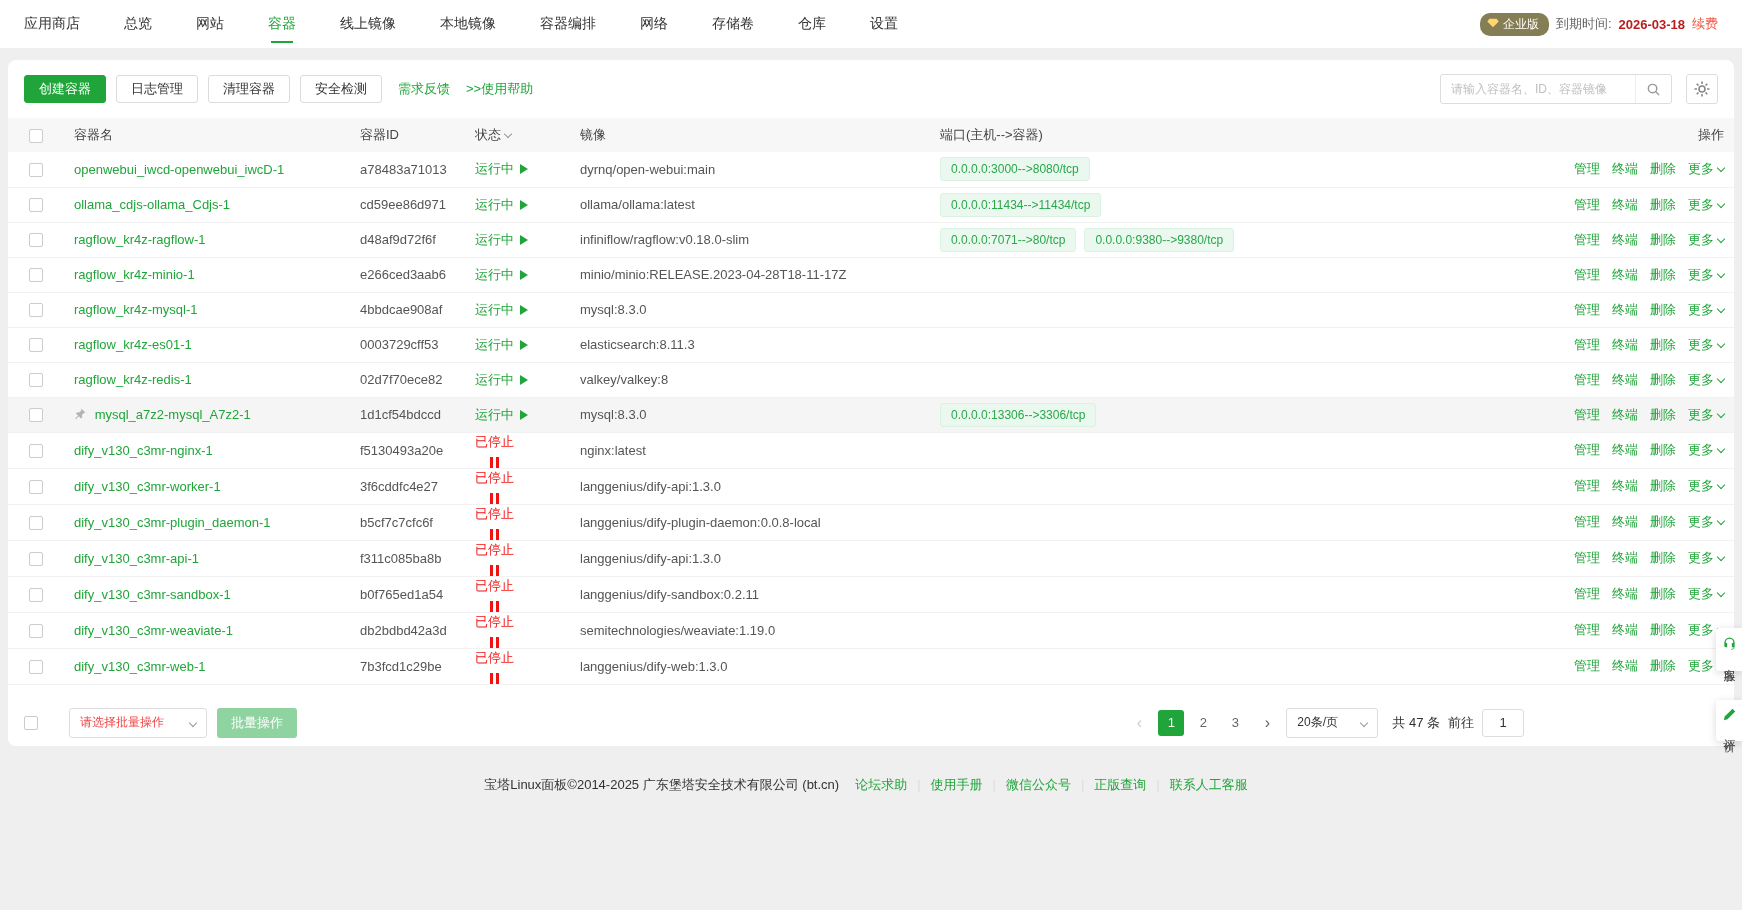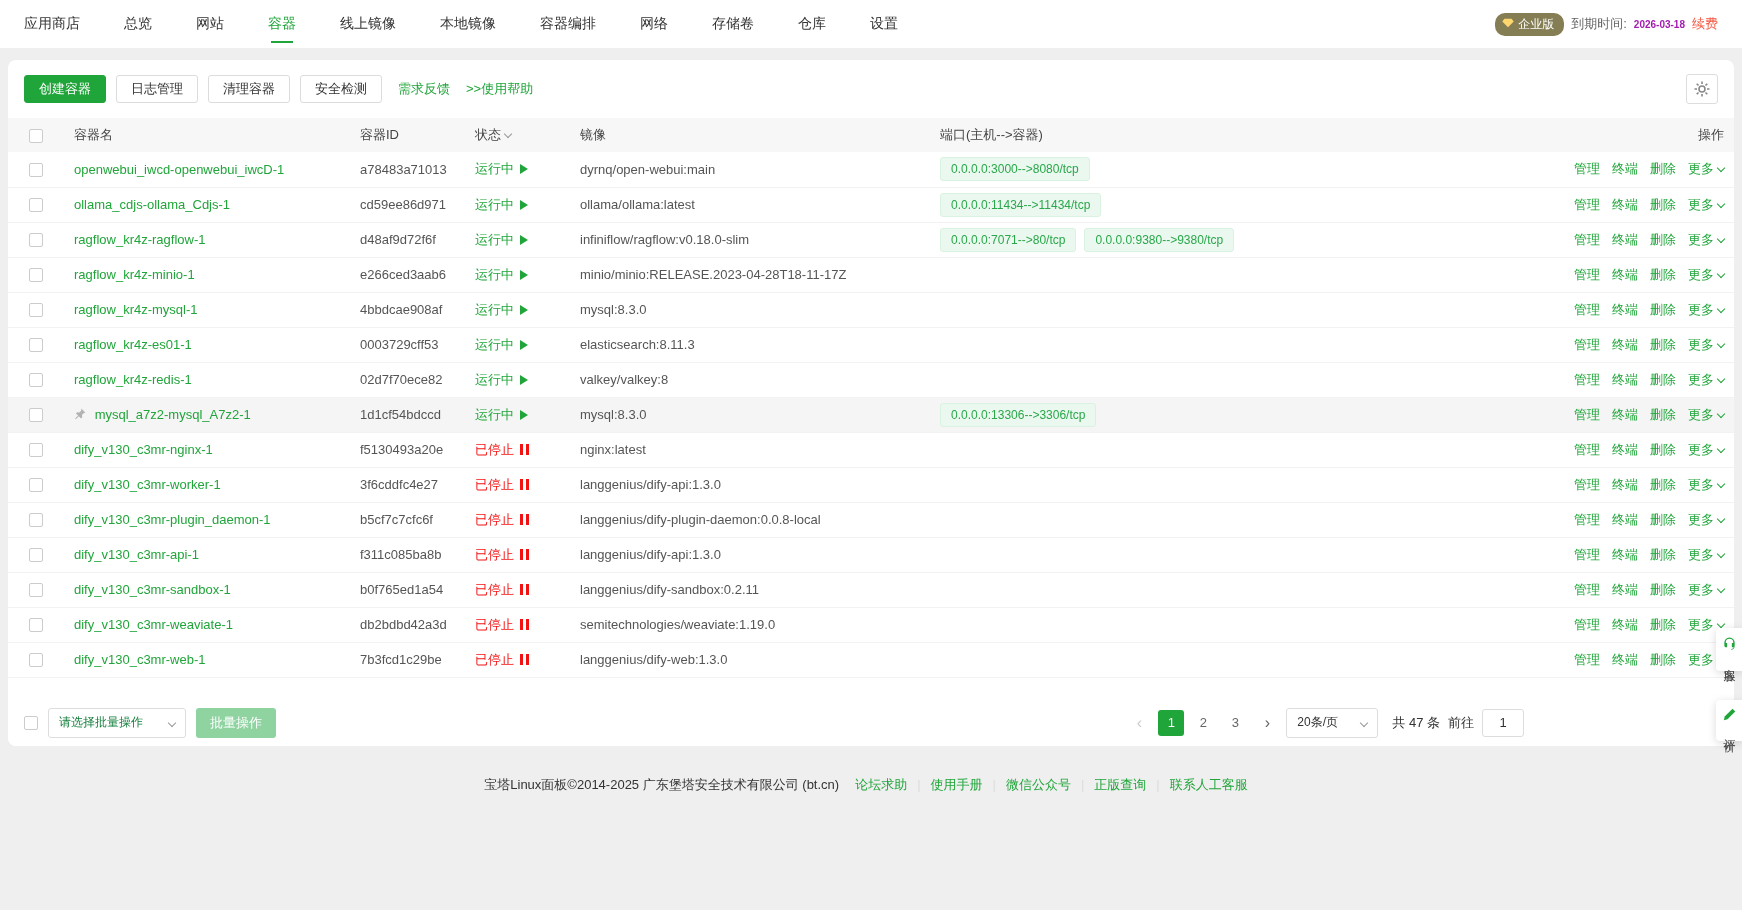--- a/index.html
+++ b/index.html
@@ -29,21 +29,21 @@
     content: ""; position: absolute; left: 50%; transform: translateX(-50%);
     bottom: 5px; width: 22px; height: 2px; background: #20a53a;
   }
   .license { margin-left: auto; display: flex; align-items: center; gap: 7px; white-space: nowrap; }
   .license-badge {
     display: inline-flex; align-items: center; gap: 4px;
     background: #857d54; color: #fff; font-size: 12px;
     border-radius: 10px; padding: 3px 10px 3px 7px; cursor: pointer; margin-left: 48px;
   }
   .expiry-label { color: #666; font-size: 13px; }
-  .expiry-date { color: #a21caf; font-weight: bold; font-size: 10px; }
+  .expiry-date { color: #b91c1c; font-weight: bold; font-size: 13px; }
   .renew-link { color: #f2553f; font-size: 13px; font-weight: normal; }
 
   
   .card {
     margin: 12px 8px 0 8px; background: #fff; border-radius: 8px;
     overflow: hidden;
   }
   .toolbar { display: flex; align-items: center; padding: 14px 16px; gap: 10px; }
   .btn {
     height: 28px; padding: 0 14px; font-size: 13px; border-radius: 3px;
@@ -86,21 +86,21 @@
   tr.pinned td { background: #f5f5f5; }
   .col-check, th.h-check { text-align: center; padding: 0; }
   .checkbox {
     display: inline-block; width: 14px; height: 14px; border: 1px solid #ccc;
     border-radius: 2px; background: #fff; vertical-align: middle; cursor: pointer;
   }
   .name-link { color: #20a53a; }
   .pin-icon { margin-right: 5px; vertical-align: -1px; }
   .status { cursor: pointer; display: inline-flex; align-items: center; gap: 6px; }
   .status.running { color: #20a53a; }
-  .status.stopped { color: #f31212; }
+  .status.stopped { color: #f31212; flex-direction: column; }
   .play-icon {
     display: inline-block; width: 0; height: 0;
     border-left: 8px solid #20a53a; border-top: 5px solid transparent;
     border-bottom: 5px solid transparent;
   }
   .pause-icon {
     display: inline-block; width: 9px; height: 11px;
     border-left: 3px solid #f31212; border-right: 3px solid #f31212;
   }
   .port-badge {
@@ -120,21 +120,21 @@
   
   .bottombar {
     display: flex; align-items: center; gap: 10px; padding: 8px 210px 8px 16px;
     height: 47px; background: #fff;
   }
   .fake-select {
     height: 30px; border: 1px solid #ddd; border-radius: 3px; background: #fff;
     display: inline-flex; align-items: center; justify-content: space-between;
     padding: 0 10px; cursor: pointer; font-size: 12px;
   }
-  .batch-select { width: 138px; color: #15803d; }
+  .batch-select { width: 138px; color: #ef4444; margin-left: 21px; }
   .size-select { width: 92px; color: #333; }
   .batch-btn {
     height: 30px; padding: 0 14px; background: #8ed3a0; color: #fff;
     border: none; border-radius: 3px; font-size: 13px; cursor: pointer; font-family: Liberation Serif, serif;
   }
   .pager { margin-left: auto; display: flex; align-items: center; gap: 6px; }
   .page-btn, .pager-arrow {
     min-width: 26px; height: 26px; display: inline-flex; align-items: center;
     justify-content: center; border-radius: 3px; font-size: 13px; color: #666;
     cursor: pointer; background: transparent;
@@ -200,20 +200,29 @@
 <div class="card">
 
   <div class="toolbar">
     <button class="btn btn-green">创建容器</button>
     <button class="btn btn-plain">日志管理</button>
     <button class="btn btn-plain">清理容器</button>
     <button class="btn btn-plain">安全检测</button>
     <a class="link-green">需求反馈</a>
     <a class="link-green">&gt;&gt;使用帮助</a>
     <div class="toolbar-right">
+      <div class="searchbox">
+        <input placeholder="请输入容器名、ID、容器镜像" style="">
+        <span class="search-btn">
+          <svg width="15" height="15" viewBox="0 0 16 16">
+              <circle cx="7" cy="7" r="4.5" fill="none" stroke="#999" stroke-width="1.5"></circle>
+              <line x1="10.5" y1="10.5" x2="14" y2="14" stroke="#999" stroke-width="1.5"></line>
+            </svg>
+        </span>
+      </div>
       <span class="gear-btn">
         <svg width="16" height="16" viewBox="0 0 16 16">
             <circle cx="8" cy="8" r="3" fill="none" stroke="#888" stroke-width="1.6"></circle>
             <g stroke="#888" stroke-width="1.6">
               <line x1="8" y1="0.5" x2="8" y2="3"></line>
               <line x1="8" y1="13" x2="8" y2="15.5"></line>
               <line x1="0.5" y1="8" x2="3" y2="8"></line>
               <line x1="13" y1="8" x2="15.5" y2="8"></line>
               <line x1="2.7" y1="2.7" x2="4.5" y2="4.5"></line>
               <line x1="11.5" y1="11.5" x2="13.3" y2="13.3"></line>

